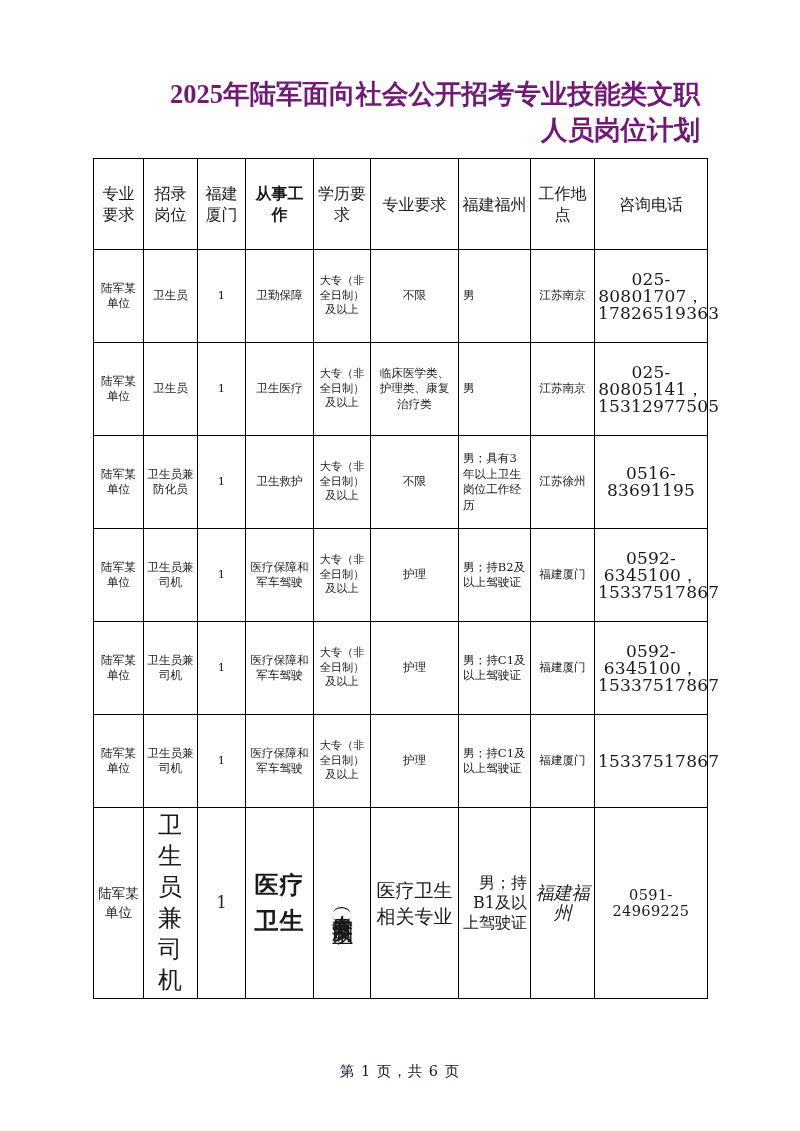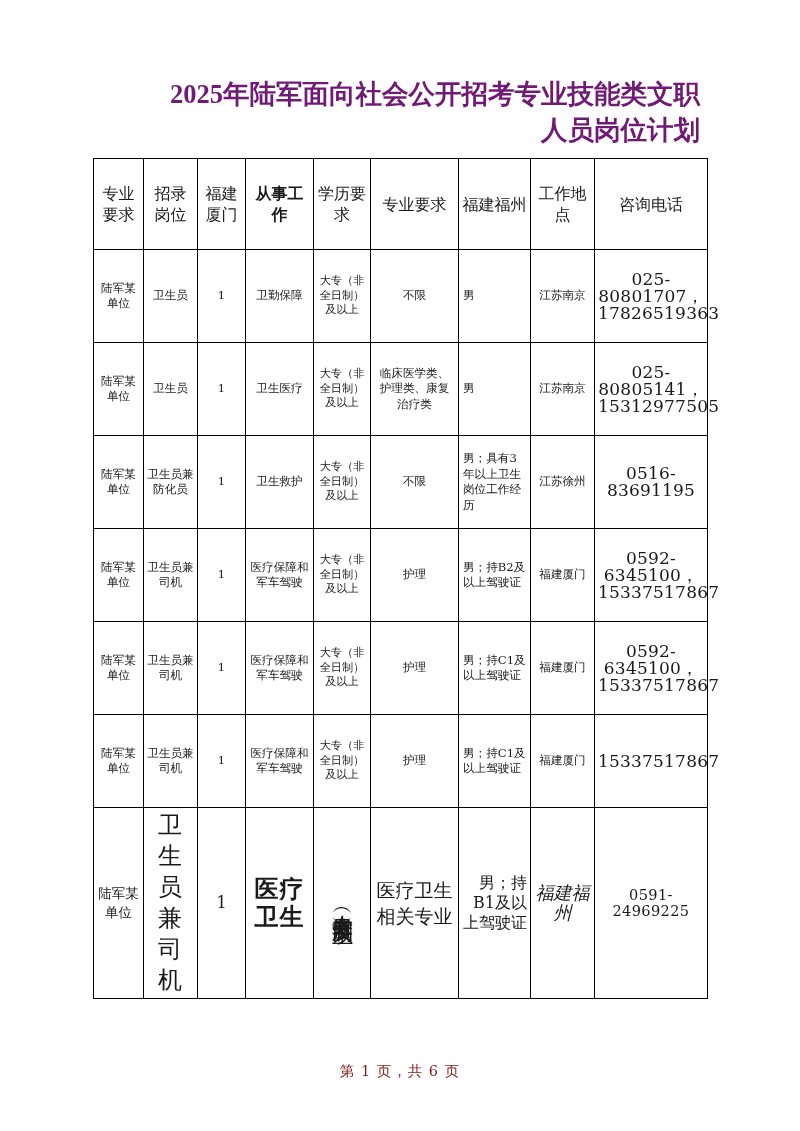--- a/index.html
+++ b/index.html
@@ -116,21 +116,21 @@
   tr.r-big td.big-post {
     font-size: 24px;
     line-height: 31px;
     letter-spacing: 1px;
   }
   tr.r-big td.big-qty {
     font-size: 16px;
   }
   tr.r-big td.big-work {
     font-size: 24px;
-    line-height: 28px;
+    line-height: 36px;
     font-weight: bold;
     letter-spacing: 1px;
   }
   tr.r-big td.big-edu {
     font-size: 21px;
     line-height: 1;
     padding: 0;
   }
   tr.r-big td.big-major {
     font-size: 19px;
@@ -165,21 +165,21 @@
 
   
   .footer {
     position: absolute;
     left: 0;
     top: 1062px;
     width: 800px;
     text-align: center;
     font-size: 14.5px;
     letter-spacing: 1px;
-    color: #7f1d1d;
+    color: #0f172a;
   }
 </style>
 </head>
 <body>
 
 <div class="page">
 
   <div class="doc-title">
     <div>2025年陆军面向社会公开招考专业技能类文职</div>
     <div>人员岗位计划</div>

